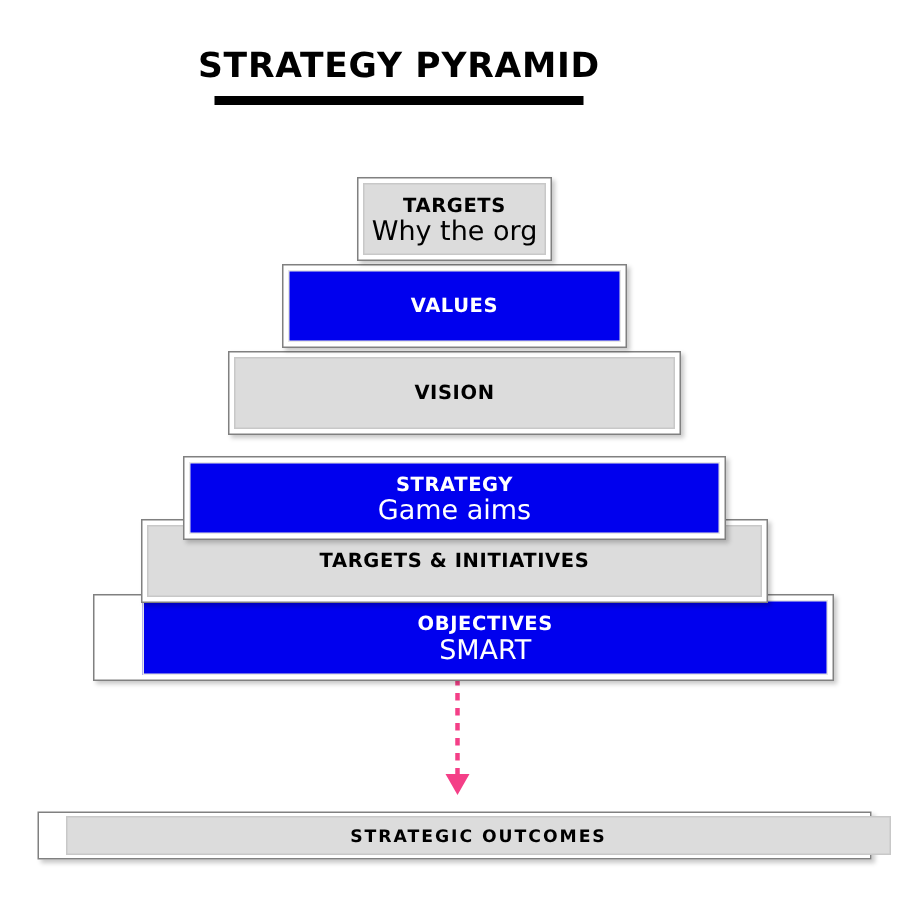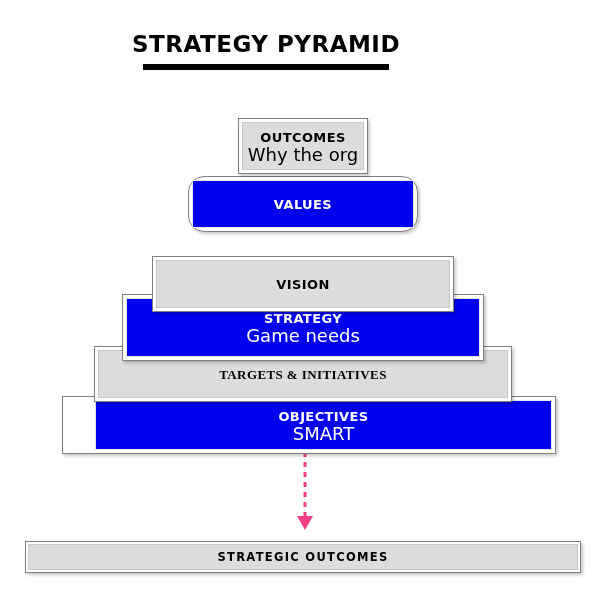--- a/index.html
+++ b/index.html
@@ -81,24 +81,24 @@
     font-weight: normal;
     line-height: 18px;
   }
   .tier.gray .tier-title,
   .tier.gray .tier-sub { color: #000000; }
   .tier.blue .tier-title,
   .tier.blue .tier-sub { color: #ffffff; }
 
   
   #tier-0 { left: 238px; top: 0px;   width: 130px; height: 56px; z-index: 7; }
-  #tier-1 { left: 188px; top: 58px;  width: 230px; height: 56px; z-index: 6; border-radius: 16px; }
-  #tier-2 { left: 152px; top: 116px; width: 302px; height: 56px; z-index: 5; margin-top: 22px; }
-  #tier-3 { left: 122px; top: 176px; width: 362px; height: 67px; z-index: 4; text-align: center; }
-  #tier-4 { left: 94px;  top: 228px; width: 418px; height: 56px; z-index: 3; font-family: Liberation Serif, serif; }
+  #tier-1 { left: 188px; top: 58px;  width: 230px; height: 56px; z-index: 6; }
+  #tier-2 { left: 152px; top: 116px; width: 302px; height: 56px; z-index: 5; }
+  #tier-3 { left: 122px; top: 186px; width: 362px; height: 56px; z-index: 4; text-align: center; }
+  #tier-4 { left: 94px;  top: 228px; width: 418px; height: 56px; z-index: 3; }
   #tier-5 { left: 62px;  top: 278px; width: 494px; height: 58px; z-index: 2; padding-left: 32px; }
 
   
   #flow-arrow {
     position: absolute;
     left: 0;
     top: 450px;
     width: 606px;
     height: 85px;
   }
@@ -118,61 +118,62 @@
   }
   #outcomes-inner {
     box-sizing: border-box;
     width: 100%;
     height: 100%;
     background: #dcdcdc;
     border: 1px solid #c8c8c8;
     display: flex;
     align-items: center;
     justify-content: center;
+    margin-left: 16px;
   }
   #outcomes-label {
     font-size: 11.5px;
     font-weight: bold;
     letter-spacing: 1.3px;
     color: #000000;
   }
 </style>
 </head>
 <body>
 
 <div id="title-block">
   <div id="page-title">STRATEGY PYRAMID</div>
   <div id="title-underline"></div>
 </div>
 
 <div id="pyramid">
 
   <div class="tier gray" id="tier-0">
     <div class="tier-inner">
-      <div class="tier-title">OUTCOMES</div>
+      <div class="tier-title">TARGETS</div>
       <div class="tier-sub">Why the org</div>
     </div>
   </div>
 
   <div class="tier blue" id="tier-1">
     <div class="tier-inner">
       <div class="tier-title">VALUES</div>
     </div>
   </div>
 
   <div class="tier gray" id="tier-2">
     <div class="tier-inner">
       <div class="tier-title">VISION</div>
     </div>
   </div>
 
   <div class="tier blue" id="tier-3">
     <div class="tier-inner">
       <div class="tier-title">STRATEGY</div>
-      <div class="tier-sub">Game needs</div>
+      <div class="tier-sub">Game aims</div>
     </div>
   </div>
 
   <div class="tier gray" id="tier-4">
     <div class="tier-inner">
       <div class="tier-title">TARGETS &amp; INITIATIVES</div>
     </div>
   </div>
 
   <div class="tier blue" id="tier-5">

